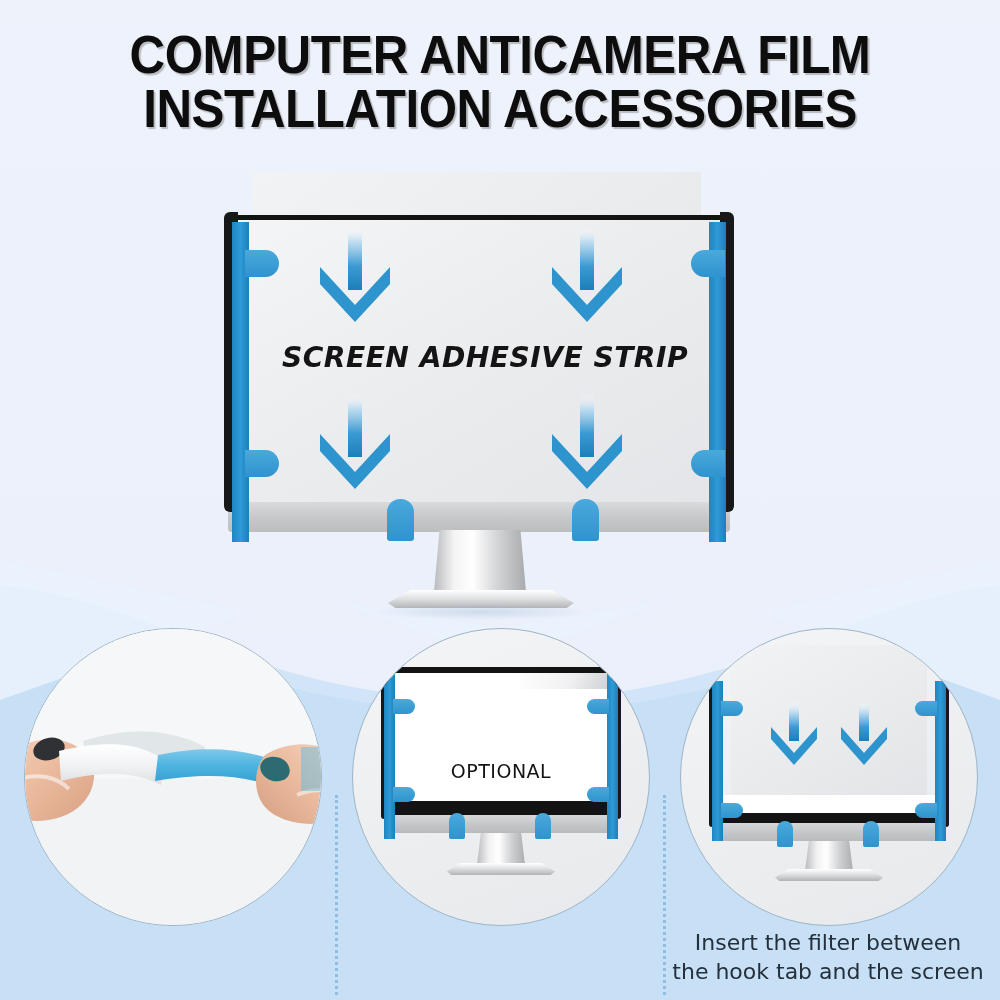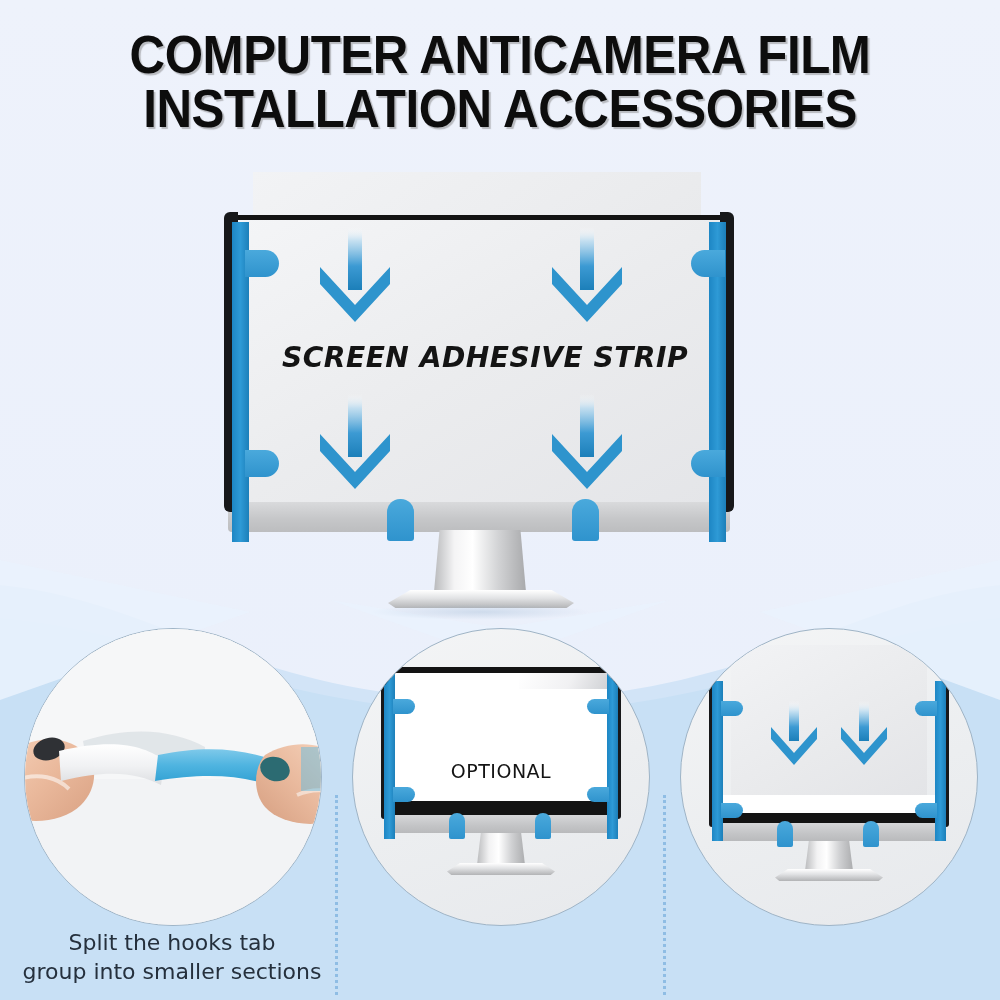--- a/index.html
+++ b/index.html
@@ -305,22 +305,20 @@
 
         <path d="M133,126 C180,116 216,120 246,130 L244,156 C214,146 178,144 130,152 Z" fill="url(#tapeBlue)"></path>
 
         <path d="M240,126 C262,112 292,112 308,124 L310,190 C288,200 254,194 240,178 C228,164 228,140 240,126 Z" fill="url(#skinR)"></path>
         <ellipse cx="250" cy="140" rx="15" ry="12" fill="#2c6b72" transform="rotate(18 250 140)"></ellipse>
         <path d="M272,166 C286,160 298,160 308,164" stroke="#ffffff" stroke-width="4" fill="none" opacity="0.5"></path>
 
         <rect x="276" y="118" width="22" height="44" fill="#57bbe5" opacity="0.45"></rect>
       </svg>
     </div>
-    <div class="caption">Split the hooks tab
-group into smaller sections</div>
   </div>
 
   <div class="panel p2">
     <div class="circle">
       <div class="mini" style="left:10px;top:38px;width:276px;height:210px;">
         <div class="mini-bezel" style="left:22px;top:0;width:232px;height:150px;"></div>
         <div class="mini-screen" style="left:28px;top:6px;width:220px;height:128px;background:#ffffff;">
           <div class="gloss"></div>
           <div class="optional-label">OPTIONAL</div>
         </div>
@@ -387,15 +385,17 @@
         <div class="mtab-h" style="left:226px;top:56px;width:22px;height:15px;border-radius:8px 0 0 8px;"></div>
         <div class="mtab-h" style="left:226px;top:158px;width:22px;height:15px;border-radius:8px 0 0 8px;"></div>
 
         <div class="mtab-v" style="left:88px;top:176px;width:16px;height:26px;"></div>
         <div class="mtab-v" style="left:174px;top:176px;width:16px;height:26px;"></div>
 
         <div class="mini-stand" style="left:116px;top:196px;width:48px;height:30px;"></div>
         <div class="mini-base" style="left:86px;top:224px;width:108px;height:12px;"></div>
       </div>
     </div>
+    <div class="caption">Insert the filter between
+the hook tab and the screen</div>
   </div>
 
 </div>
 
 </body></html>

